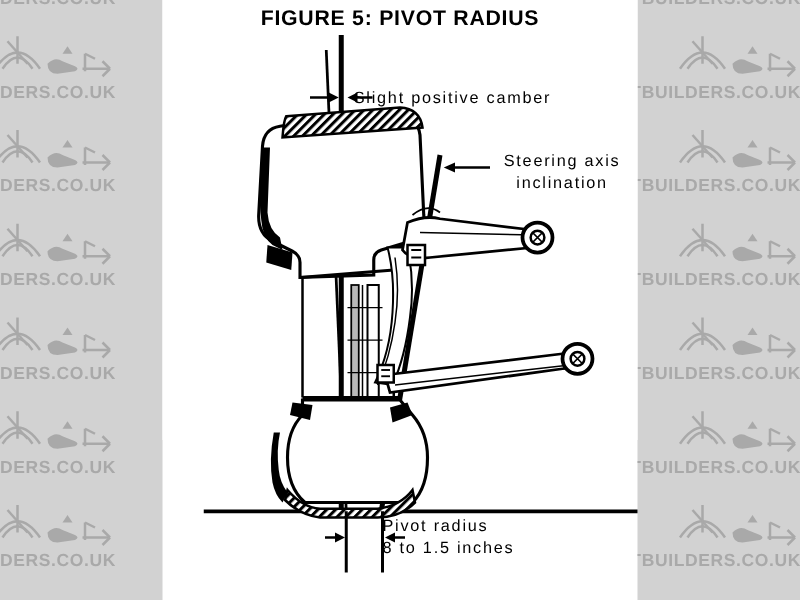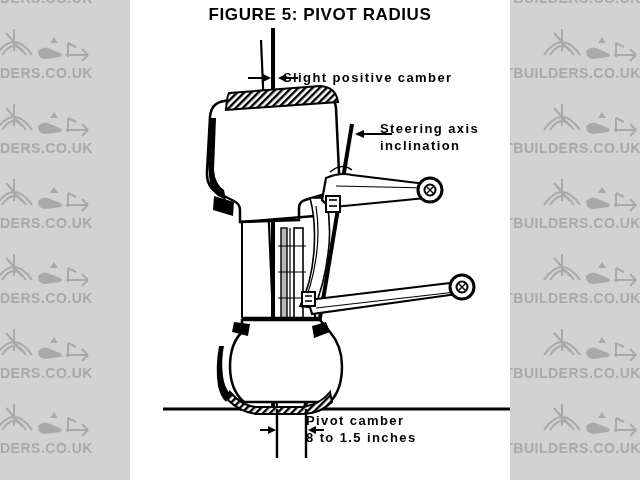--- a/index.html
+++ b/index.html
@@ -46,28 +46,28 @@
     position:absolute;left:0;top:5px;width:380px;
     text-align:center;
     font-size:17px;font-weight:bold;color:#000;
     letter-spacing:0.6px;
     font-family:"Liberation Sans", sans-serif;
   }
 
   
   .callout{
     position:absolute;
-    font-size:13px;font-weight:bold;color:#000;
+    font-size:13px;font-weight:normal;color:#000;
     letter-spacing:1.4px;
     line-height:17px;
     white-space:pre;
     font-family:"Liberation Sans", sans-serif;
   }
   #lbl-camber{left:153px;top:69px;}
-  #lbl-sai{left:250px;top:120px;}
+  #lbl-sai{left:273px;top:120px;text-align:center;}
   #lbl-pivot{left:176px;top:412px;}
 
   
   #art{position:absolute;left:0;top:0;width:380px;height:480px;}
 </style>
 </head>
 <body>
 
 <div id="stage">
 
@@ -472,17 +472,17 @@
         <line x1="194" y1="430" x2="182" y2="430" stroke="#000" stroke-width="2"></line>
         <polygon points="178,430 186,426 186,434" fill="#000"></polygon>
       </g>
     </svg>
 
     <div class="callout" id="lbl-camber">Slight positive camber</div>
 
     <div class="callout" id="lbl-sai"><span>Steering axis</span>
 <span>inclination</span></div>
 
-    <div class="callout" id="lbl-pivot"><span>Pivot camber</span>
+    <div class="callout" id="lbl-pivot"><span>Pivot radius</span>
 <span>8 to 1.5 inches</span></div>
 
   </div>
 </div>
 
 </body></html>

